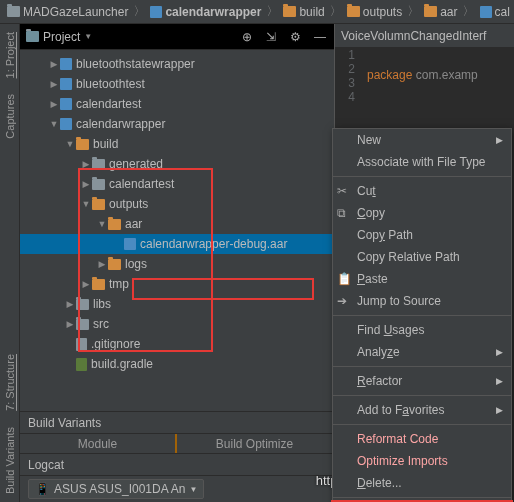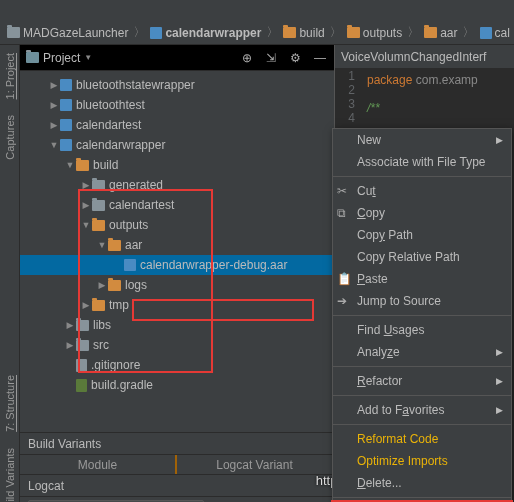--- a/index.html
+++ b/index.html
@@ -1,17 +1,17 @@
 <!DOCTYPE html>
 <html><head>
 <meta charset="utf-8">
 <style>
 * { margin: 0; padding: 0; box-sizing: border-box; font-family: "Segoe UI", Arial, sans-serif; font-size: 12px; }
 body { background: #3c3f41; color: #bbb; width: 514px; height: 502px; overflow: hidden; position: relative; }
-.breadcrumbs { display: flex; align-items: center; height: 24px; background: #3c3f41; border-bottom: 1px solid #2b2b2b; padding: 0 4px; gap: 2px; margin-top: 21px; }
+.breadcrumbs { display: flex; align-items: center; height: 24px; background: #3c3f41; border-bottom: 1px solid #2b2b2b; padding: 0 4px; gap: 2px; }
 .bc-item { display: flex; align-items: center; gap: 3px; color: #bbb; padding: 0 3px; cursor: pointer; }
 .bc-item.bold { font-weight: bold; }
 .bc-sep { color: #888; }
 .folder-icon { width: 13px; height: 11px; background: #87939a; border-radius: 1px; display: inline-block; position: relative; }
 .folder-icon::before { content: ""; position: absolute; top: -2px; left: 0; width: 5px; height: 2px; background: #87939a; border-radius: 1px 1px 0 0; }
 .folder-icon.orange { background: #d28b3f; }
 .folder-icon.orange::before { background: #d28b3f; }
 .main { display: flex; height: calc(100% - 24px); }
 .left-tabs { width: 20px; background: #3c3f41; border-right: 1px solid #2b2b2b; display: flex; flex-direction: column; align-items: center; }
 .vtab { writing-mode: vertical-rl; transform: rotate(180deg); padding: 8px 2px; color: #999; cursor: pointer; font-size: 11px; }
@@ -29,26 +29,26 @@
 .tree-label { margin-left: 4px; text-align: right; }
 .module-icon { width: 12px; height: 12px; background: #4a8bc2; display: inline-block; border-radius: 1px; }
 .file-icon { width: 11px; height: 13px; background: #87939a; display: inline-block; border-radius: 1px; }
 .red-box { position: absolute; border: 2px solid #e53935; pointer-events: none; }
 .rb1 { left: 58px; top: 118px; width: 135px; height: 184px; }
 .rb2 { left: 112px; top: 228px; width: 182px; height: 22px; }
 .editor { width: 180px; background: #2b2b2b; border-left: 1px solid #555; display: flex; flex-direction: column; }
 .editor-tab { height: 24px; background: #3c3f41; border-bottom: 1px solid #2b2b2b; display: flex; align-items: center; padding: 0 6px; color: #bbb; overflow: hidden; }
 .editor-body { flex: 1; padding: 4px; color: #888; font-family: Consolas, monospace; font-size: 11px; position: relative; }
 .gutter { position: absolute; left: 0; top: 0; width: 24px; color: #606366; text-align: right; padding-right: 4px; }
-.code-line { margin-left: 28px; white-space: nowrap; }
+.code-line { margin-left: 28px; white-space: nowrap; margin-top: 16px; }
 .kw { color: #cc7832; }
 .comment { color: #629755; font-style: italic; }
 .context-menu { position: absolute; left: 332px; top: 128px; width: 180px; background: #3c3f41; border: 1px solid #555; box-shadow: 2px 2px 8px rgba(0,0,0,0.5); z-index: 100; }
 .menu-item { display: flex; align-items: center; height: 22px; padding: 0 8px 0 24px; color: #bbb; cursor: pointer; position: relative; }
-.menu-item.disabled { color: #eab308; }
+.menu-item.disabled { color: #fca5a5; }
 .menu-item.highlighted { background: #4b6eaf; color: #fff; }
 .menu-sep { height: 1px; background: #555; margin: 3px 0; }
 .menu-icon { position: absolute; left: 4px; width: 14px; height: 14px; color: #aaa; }
 .mnemonic { text-decoration: underline; }
 .menu-redbox { position: absolute; border: 2px solid #e53935; left: -2px; width: 182px; height: 24px; pointer-events: none; }
 .build-variants { border-top: 1px solid #2b2b2b; background: #3c3f41; }
 .bv-header { height: 22px; display: flex; align-items: center; padding: 0 8px; color: #bbb; border-bottom: 1px solid #2b2b2b; }
 .bv-cols { display: flex; height: 20px; border-bottom: 1px solid #2b2b2b; }
 .bv-col { flex: 1; display: flex; align-items: center; justify-content: center; color: #999; border-right: 2px solid #a16207; }
 .logcat-header { height: 22px; display: flex; align-items: center; padding: 0 8px; color: #bbb; border-bottom: 1px solid #2b2b2b; }
@@ -212,21 +212,21 @@
         </div>
 
       <div class="red-box rb1"></div>
       <div class="red-box rb2"></div>
     </div>
 
     <div class="build-variants">
       <div class="bv-header">Build Variants</div>
       <div class="bv-cols">
         <div class="bv-col">Module</div>
-        <div class="bv-col">Logcat Variant</div>
+        <div class="bv-col">Build Optimize</div>
       </div>
       <div class="logcat-header">Logcat</div>
       <div class="device-row">
         <div class="device-select">
           <span>📱</span>
           <span>ASUS ASUS_I001DA An</span>
           <span style="font-size:8px">▼</span>
         </div>
       </div>
     </div>

